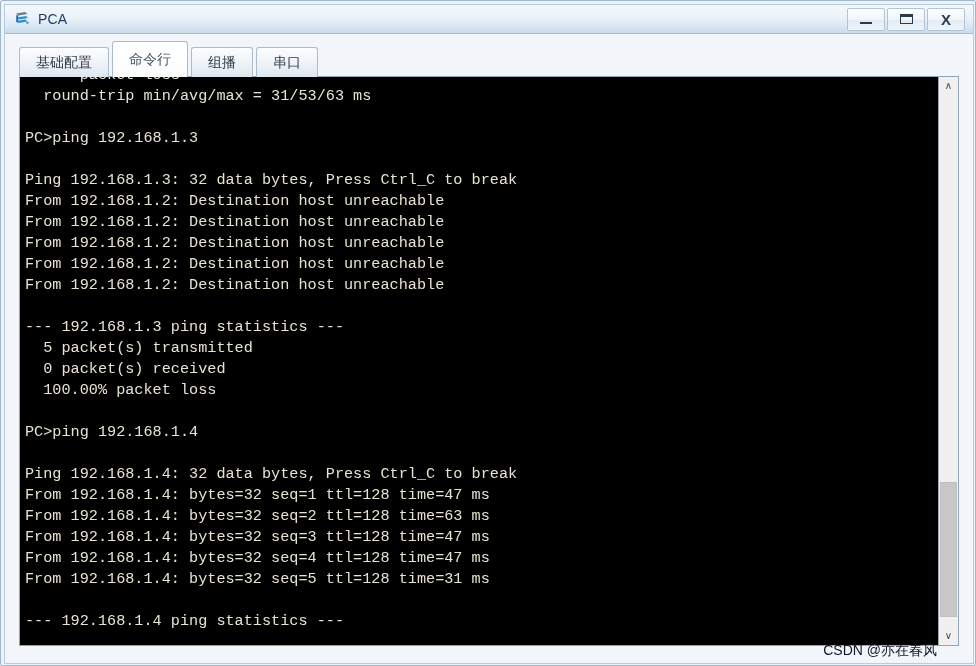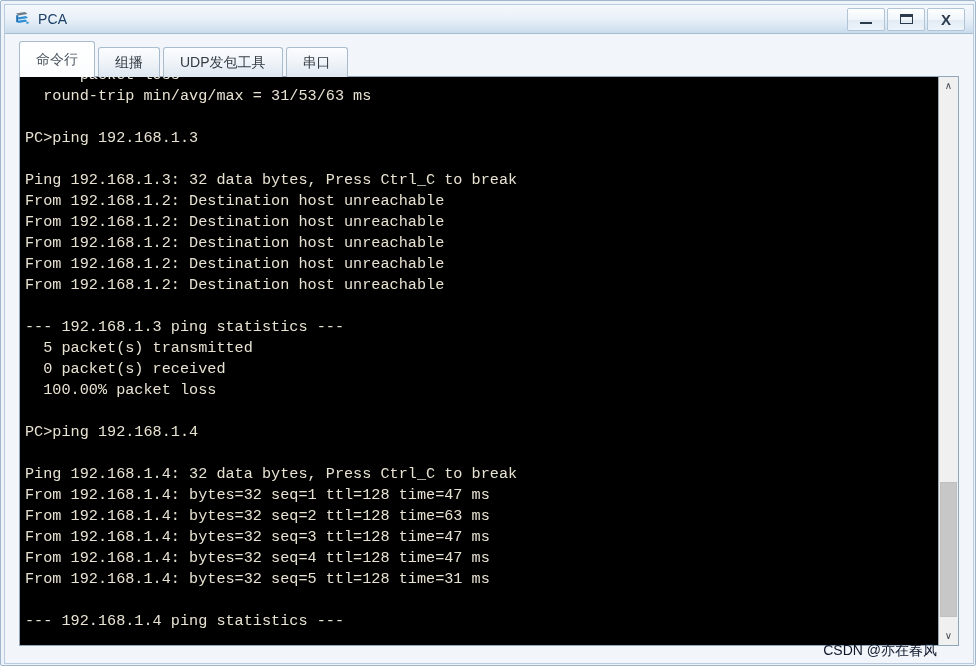--- a/index.html
+++ b/index.html
@@ -234,23 +234,23 @@
     <span class="win-btn" id="btn-minimize">
       <i class="minimize-glyph"></i>
     </span>
     <span class="win-btn" id="btn-maximize">
       <i class="maximize-glyph"></i>
     </span>
     <span class="win-btn" id="btn-close">X</span>
   </div>
 
   <div id="tabstrip">
+    <div class="tab">基础配置</div>
     <div class="tab active">命令行</div>
     <div class="tab">组播</div>
-    <div class="tab">UDP发包工具</div>
     <div class="tab">串口</div>
   </div>
 
   <div id="panel">
     <div id="terminal">
       <div id="term-lines"><div class="tline">  --- packet loss</div><div class="tline">  round-trip min/avg/max = 31/53/63 ms</div><div class="tline"></div><div class="tline">PC&gt;ping 192.168.1.3</div><div class="tline"></div><div class="tline">Ping 192.168.1.3: 32 data bytes, Press Ctrl_C to break</div><div class="tline">From 192.168.1.2: Destination host unreachable</div><div class="tline">From 192.168.1.2: Destination host unreachable</div><div class="tline">From 192.168.1.2: Destination host unreachable</div><div class="tline">From 192.168.1.2: Destination host unreachable</div><div class="tline">From 192.168.1.2: Destination host unreachable</div><div class="tline"></div><div class="tline">--- 192.168.1.3 ping statistics ---</div><div class="tline">  5 packet(s) transmitted</div><div class="tline">  0 packet(s) received</div><div class="tline">  100.00% packet loss</div><div class="tline"></div><div class="tline">PC&gt;ping 192.168.1.4</div><div class="tline"></div><div class="tline">Ping 192.168.1.4: 32 data bytes, Press Ctrl_C to break</div><div class="tline">From 192.168.1.4: bytes=32 seq=1 ttl=128 time=47 ms</div><div class="tline">From 192.168.1.4: bytes=32 seq=2 ttl=128 time=63 ms</div><div class="tline">From 192.168.1.4: bytes=32 seq=3 ttl=128 time=47 ms</div><div class="tline">From 192.168.1.4: bytes=32 seq=4 ttl=128 time=47 ms</div><div class="tline">From 192.168.1.4: bytes=32 seq=5 ttl=128 time=31 ms</div><div class="tline"></div><div class="tline">--- 192.168.1.4 ping statistics ---</div><div class="tline">  5 packet(s) transmitted</div></div>
     </div>
 
     <div id="vscroll">
       <div class="sb-arrow" id="sb-up">∧</div>

